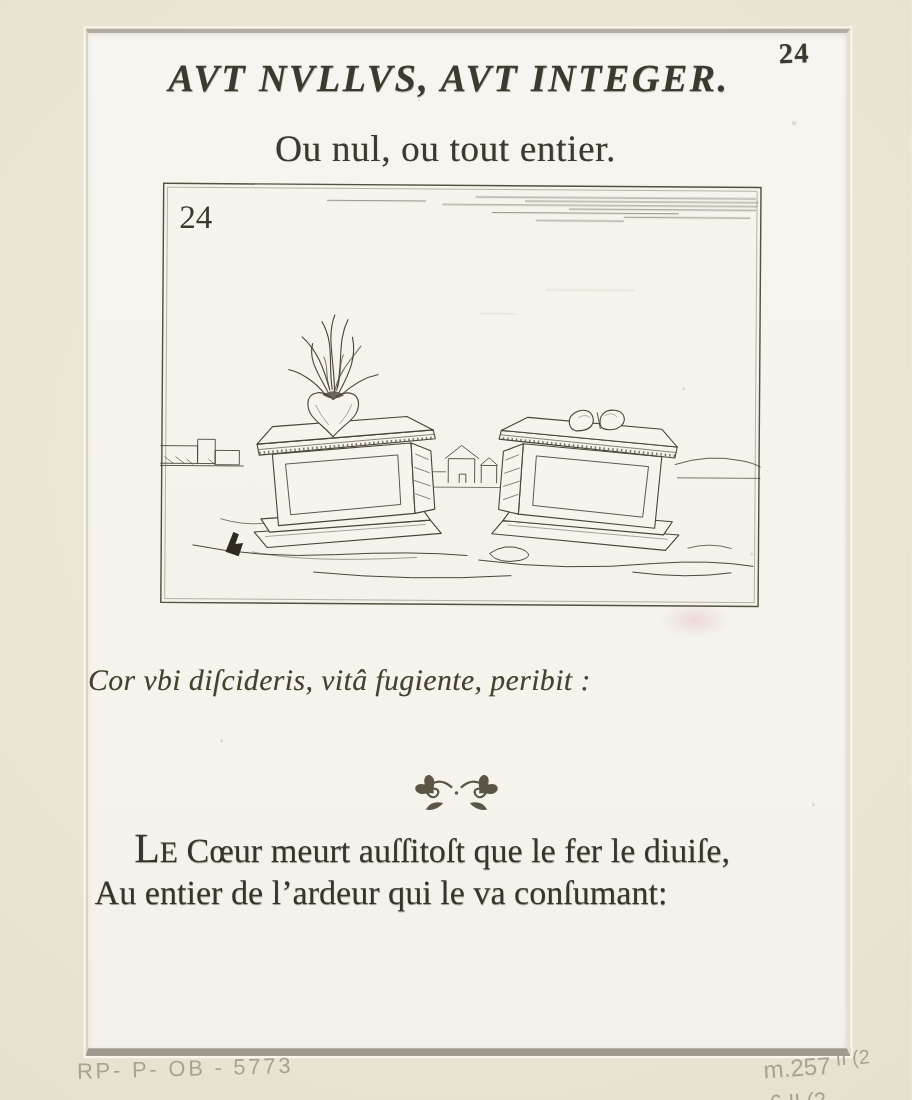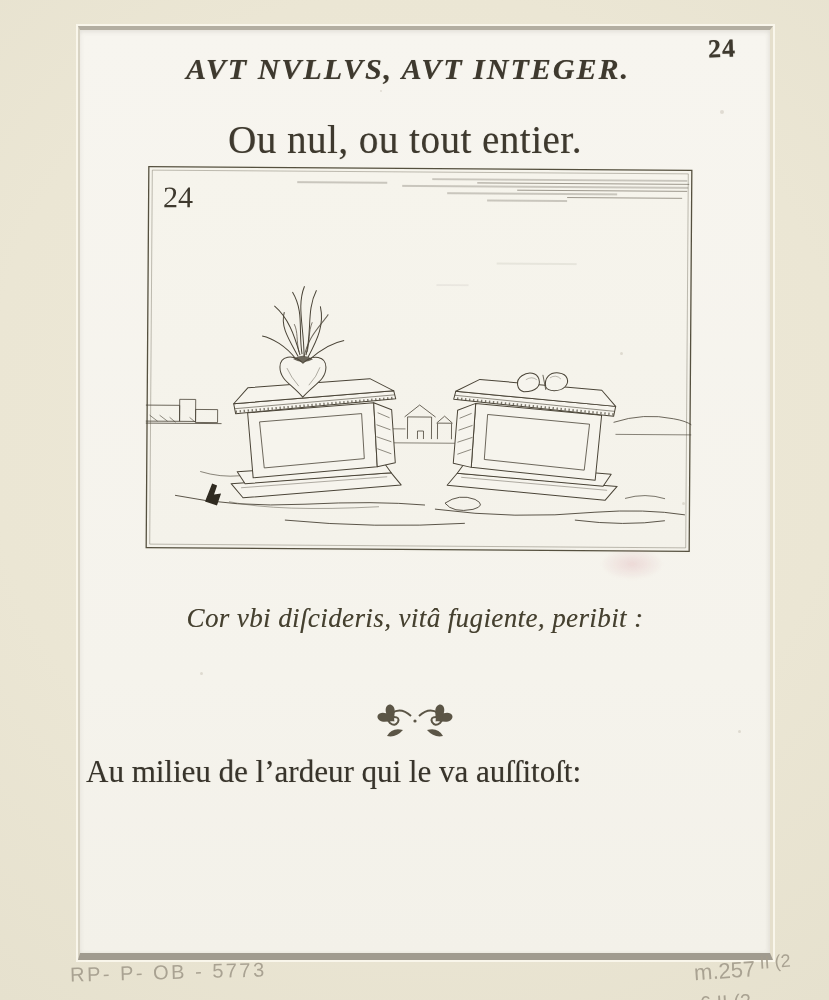--- a/index.html
+++ b/index.html
@@ -21,34 +21,34 @@
     box-shadow:0 0 0 2px rgba(250,247,236,.95), inset 0 2px 5px rgba(95,90,75,.10), inset -2px 0 4px rgba(95,90,75,.05);
   }
   .paper{position:absolute;inset:0;}
   .ink{color:#3e392e;text-shadow:.3px .3px .7px rgba(58,53,42,.45);}
   .pageNum{
     position:absolute;left:628px;top:4px;font-size:26px;font-weight:bold;
     letter-spacing:1px;transform:rotate(-2deg);
   }
   .title{
     position:absolute;left:0;right:34px;top:22px;text-align:center;
-    font-style:italic;font-weight:600;font-size:30px;letter-spacing:2px;
+    font-style:italic;font-weight:600;font-size:35px;letter-spacing:2px;
   }
   .subtitle{
     position:absolute;left:0;right:40px;top:87px;text-align:center;
-    font-size:39px;letter-spacing:.5px;
+    font-size:34px;letter-spacing:.5px;
   }
   .plate{
     position:absolute;left:66px;top:137px;width:546px;height:385px;
     transform:rotate(.4deg);
     background:linear-gradient(180deg,#f6f4ec,#f4f2ea);
   }
   .plate svg{display:block;}
   .latin{
-    position:absolute;left:0;right:20px;top:570px;text-align:center;
+    position:absolute;left:0;right:20px;top:570px;text-align:left;
     font-style:italic;font-size:27px;line-height:36px;letter-spacing:.4px;
     color:#45402f;text-shadow:.3px .3px .6px rgba(62,57,42,.4);
   }
   .fleuron{position:absolute;left:0;right:20px;top:670px;text-align:center;}
   .french{
     position:absolute;left:6px;top:724px;width:672px;
     font-size:31px;line-height:36.5px;color:#38342b;
     text-shadow:.3px .3px .7px rgba(55,50,40,.45);
   }
   .french .l1{padding-left:36px;}
@@ -195,21 +195,22 @@
               <path d="M32,30 q-7,8 -16,6 q5,-9 16,-6 Z" stroke="none"></path>
             </g>
           </defs>
           <use href="#flhalf"></use>
           <use href="#flhalf" transform="translate(88,0) scale(-1,1)"></use>
           <circle cx="44" cy="21" r="1.6" fill="#5b5546"></circle>
         </svg>
       </div>
 
       <div class="french">
-        <div class="l2">Au milieu de l’ardeur qui le va auſſitoſt:</div>
+        <div class="l1"><span class="lead-L">L</span><span class="lead-E">E</span><span> Cœur meurt auſſitoſt que le fer le diuiſe,</span></div>
+        <div class="l2">Au entier de l’ardeur qui le va conſumant:</div>
       </div>
 
       <div class="smudge"></div>
       <div class="spot" style="left:640px;top:80px;width:4px;height:4px;"></div>
       <div class="spot" style="left:540px;top:322px;width:3px;height:3px;"></div>
       <div class="spot" style="left:120px;top:642px;width:3px;height:3px;"></div>
       <div class="spot" style="left:602px;top:472px;width:3px;height:3px;"></div>
       <div class="spot" style="left:300px;top:60px;width:2px;height:2px;"></div>
       <div class="spot" style="left:658px;top:700px;width:3px;height:3px;"></div>
     </div>

